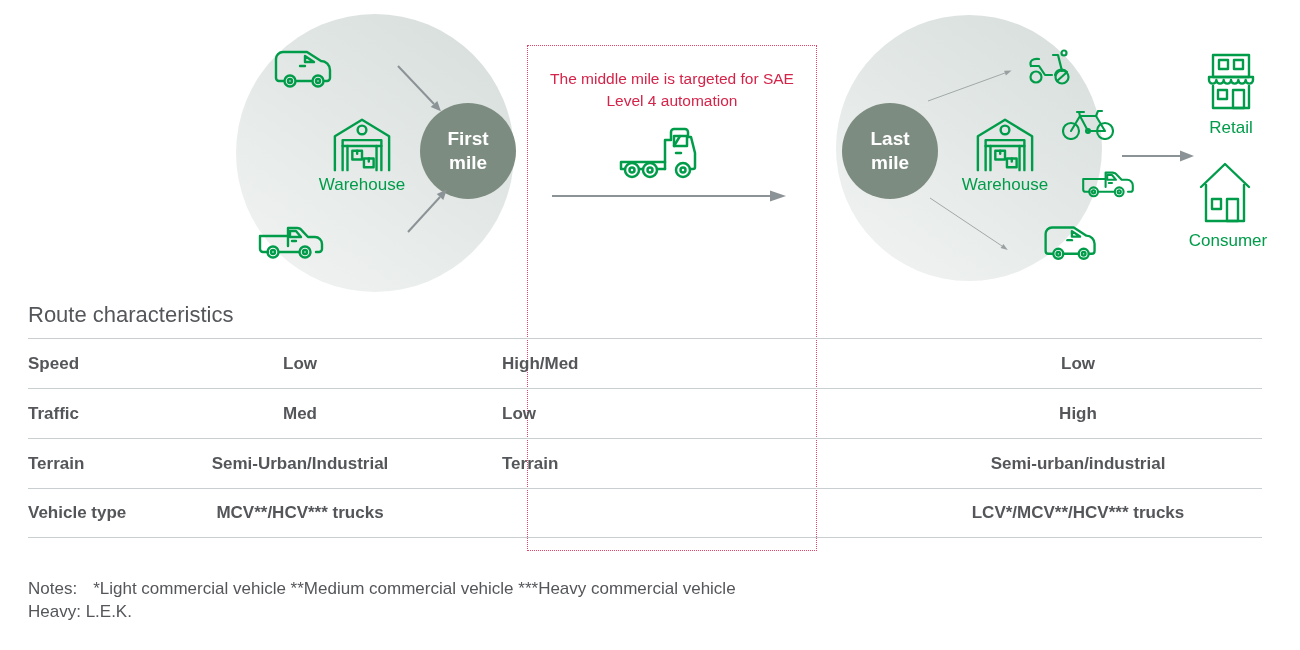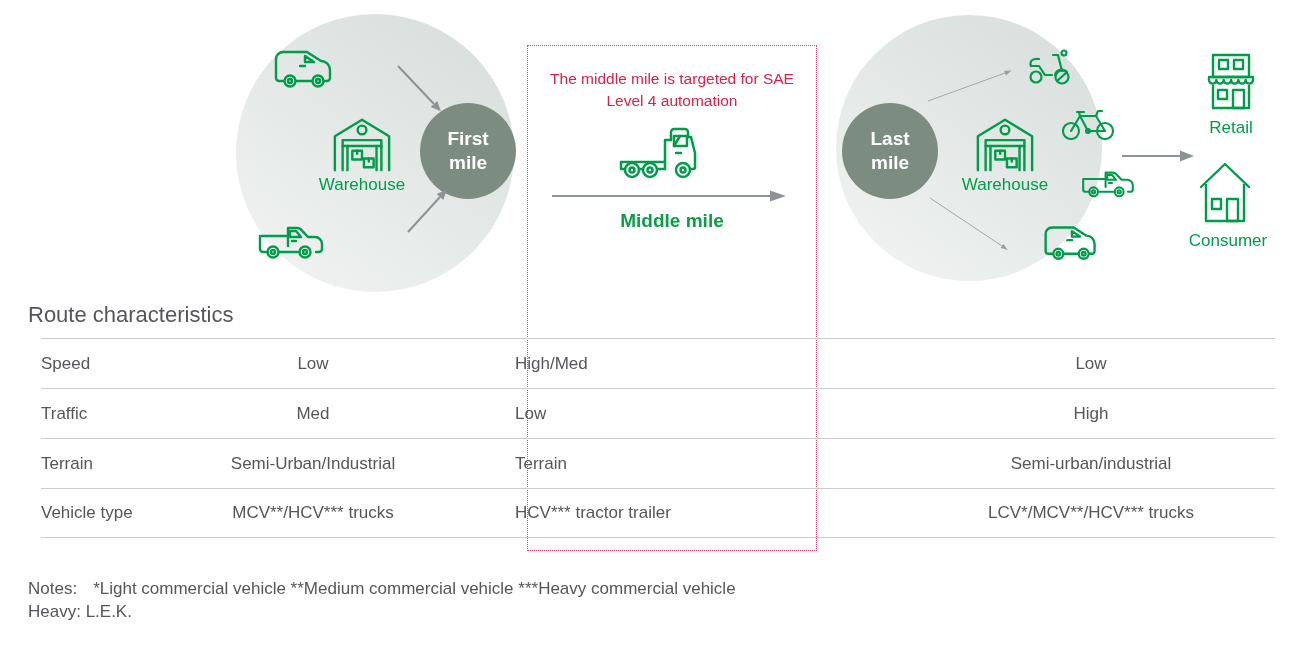--- a/index.html
+++ b/index.html
@@ -30,21 +30,21 @@
   .callout-box{position:absolute;left:527px;top:45px;width:290px;height:506px;
     border:1.5px dotted #e0446b;}
   .callout-text{position:absolute;left:542px;top:68px;width:260px;text-align:center;
     color:var(--red);font-size:15.5px;line-height:1.45;}
   .middle-mile-label{position:absolute;left:527px;top:210px;width:290px;text-align:center;
     color:#0b9e47;font-weight:700;font-size:19px;}
 
   .arrows{position:absolute;left:0;top:0;}
 
   .table-title{position:absolute;left:28px;top:302px;font-size:22px;}
-  .rc-table{position:absolute;left:41px;top:338px;width:1234px;}
+  .rc-table{position:absolute;left:28px;top:338px;width:1234px;font-weight:bold;}
   .trow{position:relative;height:50px;border-top:1px solid var(--line);font-size:17px;}
   .trow:last-child{border-bottom:1px solid var(--line);}
   .tcell{position:absolute;top:50%;transform:translateY(-50%);white-space:nowrap;}
   .tcell.lab{left:0;}
   .tcell.c1{left:102px;width:340px;text-align:center;}
   .tcell.c2{left:474px;width:340px;text-align:left;}
   .tcell.c3{left:880px;width:340px;text-align:center;}
 
   .footer{position:absolute;left:28px;top:577px;font-size:17px;line-height:23px;}
   .footer .notes-label{display:inline-block;margin-right:16px;}
@@ -113,21 +113,20 @@
         <path d="M63 12 l-6 10"></path>
         <path d="M59 29 h5"></path>
       <circle cx="15" cy="46" r="7"></circle>
         <circle cx="15" cy="46" r="2.5"></circle>
       <circle cx="33" cy="46" r="7"></circle>
         <circle cx="33" cy="46" r="2.5"></circle>
       <circle cx="66" cy="46" r="7"></circle>
         <circle cx="66" cy="46" r="2.5"></circle>
     </svg>
   </div>
-  <div class="middle-mile-label">Middle mile</div>
 
   <div class="stage-circle last">
     <div class="inner">Last mile</div>
   </div>
 
   <div class="icon" style="left:974px;top:116px;">
     <svg width="62" height="56" viewBox="0 0 64 56" fill="none" stroke="currentColor" stroke-width="2.5" stroke-linecap="round" stroke-linejoin="round">
       <path d="M4 55 V20 L32 3 L60 20 V55"></path>
       <circle cx="32" cy="13.5" r="4.5"></circle>
       <path d="M12 55 V24 H52 V55"></path>
@@ -257,21 +256,20 @@
     </div>
     <div class="trow">
       <div class="tcell lab">Terrain</div>
       <div class="tcell c1">Semi-Urban/Industrial</div>
       <div class="tcell c2">Terrain</div>
       <div class="tcell c3">Semi-urban/industrial</div>
     </div>
     <div class="trow">
       <div class="tcell lab">Vehicle type</div>
       <div class="tcell c1">MCV**/HCV*** trucks</div>
-      <div class="tcell c2">HCV*** tractor trailer</div>
       <div class="tcell c3">LCV*/MCV**/HCV*** trucks</div>
     </div>
   </div>
 
   <div class="footer">
     <div>
       <span class="notes-label">Notes:</span><span>*Light commercial vehicle **Medium commercial vehicle ***Heavy commercial vehicle</span>
     </div>
     <div>Heavy: L.E.K.</div>
   </div>

